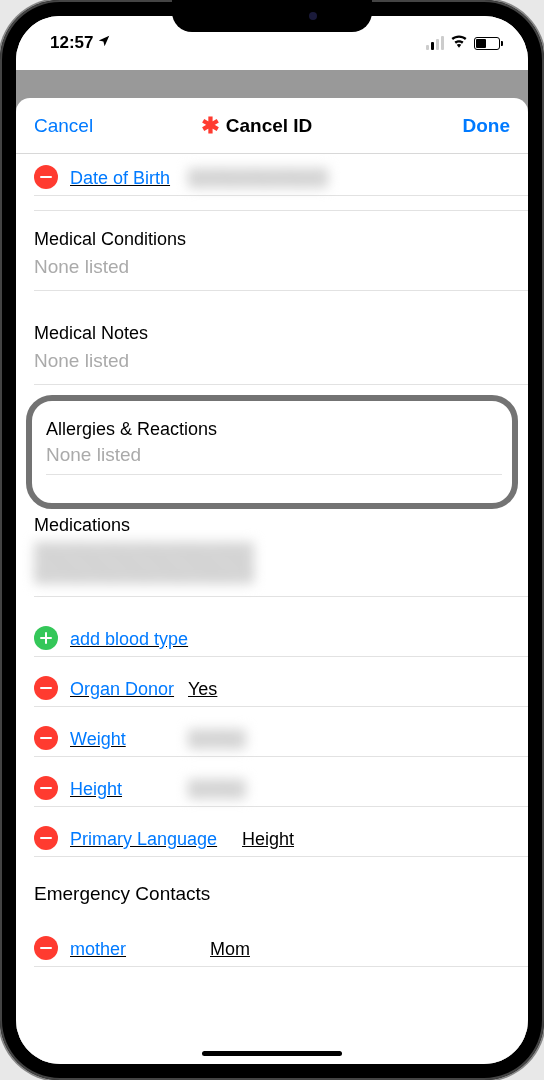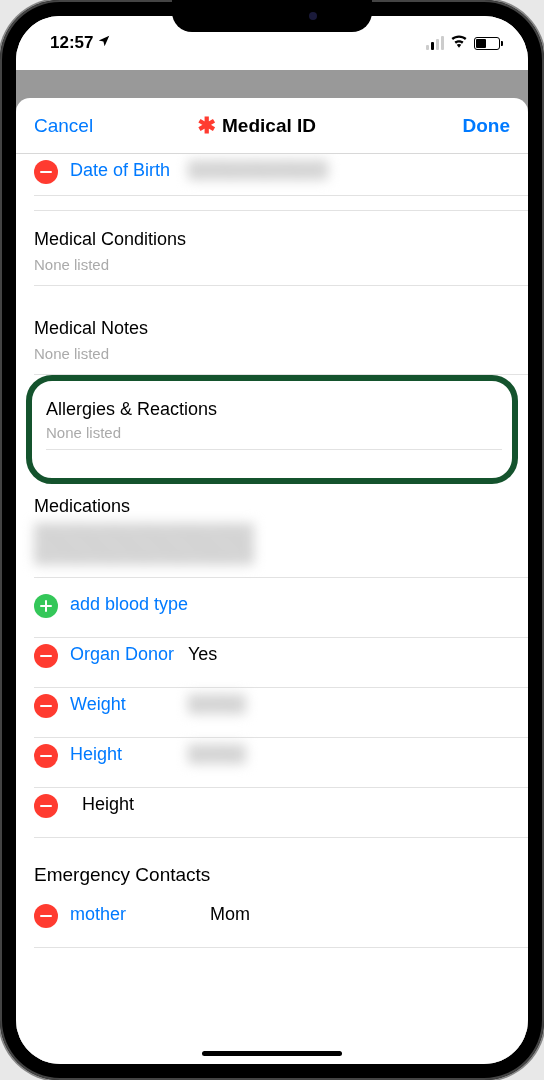--- a/index.html
+++ b/index.html
@@ -102,24 +102,25 @@
     .star-icon { color: #ff3b30; font-size: 22px; }
 
     .content {
       height: calc(100% - 56px);
       overflow-y: hidden;
       padding-left: 18px;
     }
 
     .row {
       display: flex;
-      align-items: flex-start;
+      align-items: flex-end;
       min-height: 50px;
       border-bottom: 0.5px solid #e2e2e2;
       padding: 6px 18px 6px 0;
+      text-decoration: underline;
     }
     .row .del-btn {
       width: 24px; height: 24px;
       background: #ff3b30;
       border-radius: 50%;
       display: flex;
       align-items: center;
       justify-content: center;
       margin-right: 12px;
       flex-shrink: 0;
@@ -147,28 +148,29 @@
       border-bottom: 0.5px solid #e2e2e2;
     }
     .field-group.top-border { border-top: 0.5px solid #e2e2e2; margin-top: 14px; }
     .field-label {
       color: #000000;
       font-size: 18px;
       margin-bottom: 6px;
     }
     .field-value {
       color: #aaa;
-      font-size: 15px;
+      font-size: 19px;
     }
 
     .highlight {
-      border: 6px solid #14532d;
+      border: 6px solid #737373;
       border-radius: 26px;
       margin-left: -8px;
       margin-right: 10px;
+      margin-top: 10px;
       padding: 18px 10px 28px 14px;
     }
     .highlight .field-label { margin-bottom: 4px; }
     .highlight-inner-border { border-bottom: 0.5px solid #e2e2e2; padding-bottom: 0px; }
 
     .blur-box {
       display: inline-block;
       filter: blur(6px);
       background: repeating-linear-gradient(45deg, #ddd, #ddd 4px, #ccc 4px, #ccc 8px);
       color: transparent;
@@ -232,21 +234,21 @@
       </div>
     </div>
 
     <div class="modal-backdrop"></div>
 
     <div class="modal">
       <div class="nav-bar">
         <span class="nav-btn">Cancel</span>
         <div class="nav-title">
           <span class="star-icon">✱</span>
-          <span>Medical ID</span>
+          <span>Cancel ID</span>
         </div>
         <span class="nav-btn nav-done">Done</span>
       </div>
 
       <div class="content">
 
         <div class="row" style="min-height:42px;">
           <div class="del-btn"></div>
           <span class="link-label">Date of Birth</span>
           <span class="value"><span class="blur-box blur-sm">redacted</span></span>
@@ -262,21 +264,21 @@
           <div class="field-value">None listed</div>
         </div>
 
         <div class="highlight">
           <div>
             <div class="field-label">Allergies &amp; Reactions</div>
             <div class="field-value highlight-inner-border" style="padding-bottom:8px;">None listed</div>
           </div>
         </div>
 
-        <div class="field-group" style="border-top:none; padding-top:12px;">
+        <div class="field-group" style="border-top:none; padding-top:6px;">
           <div class="field-label">Medications</div>
           <div class="field-value"><span class="blur-box blur-med">redacted content here line</span></div>
         </div>
 
         <div class="row" style="margin-top:10px;">
           <div class="add-btn"></div>
           <span class="link-label">add blood type</span>
         </div>
 
         <div class="row">
@@ -292,20 +294,21 @@
         </div>
 
         <div class="row">
           <div class="del-btn"></div>
           <span class="link-label" style="min-width:118px;">Height</span>
           <span class="value"><span class="blur-box blur-tiny">xx</span></span>
         </div>
 
         <div class="row">
           <div class="del-btn"></div>
+          <span class="link-label" style="min-width:160px;">Primary Language</span>
           <span class="value indented" style="margin-left:12px;">Height</span>
         </div>
 
         <div class="section-header">Emergency Contacts</div>
 
         <div class="row">
           <div class="del-btn"></div>
           <span class="link-label" style="min-width:118px;">mother</span>
           <span class="value indented" style="margin-left:22px;">Mom</span>
         </div>

